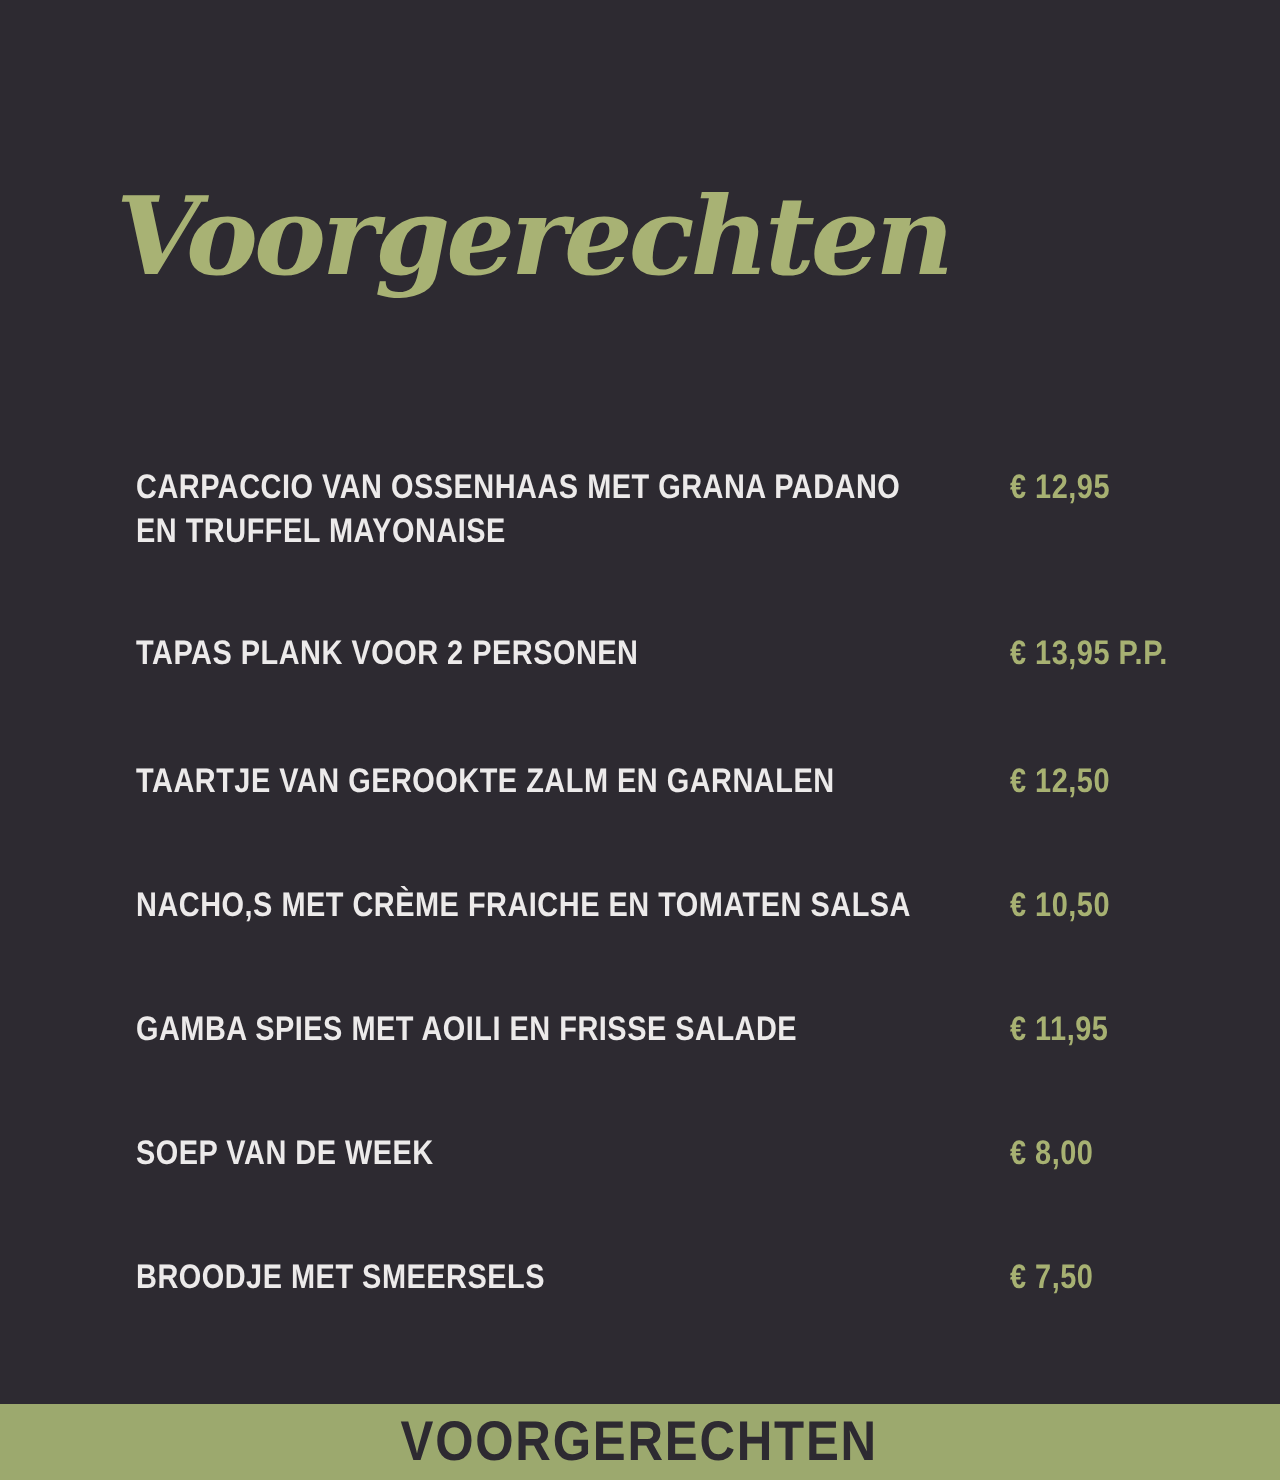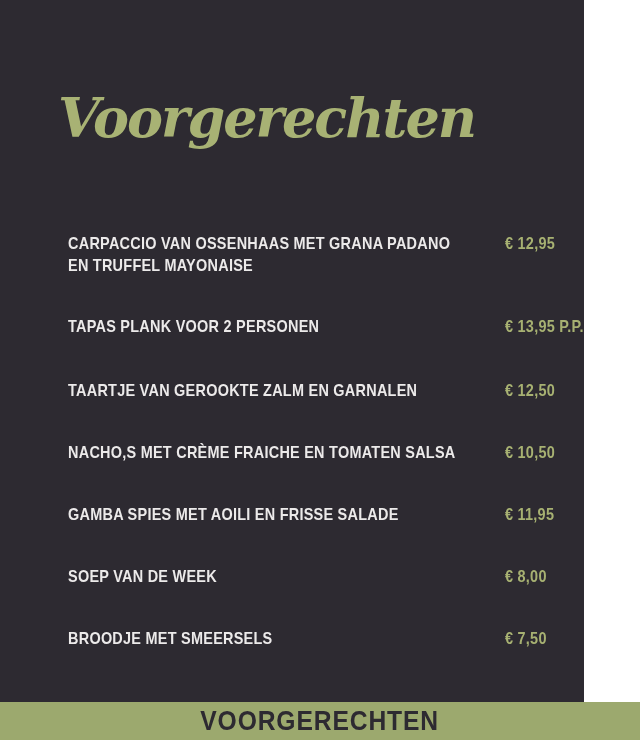--- a/index.html
+++ b/index.html
@@ -7,21 +7,21 @@
     padding: 0;
   }
   body {
     width: 640px;
     height: 740px;
     overflow: hidden;
     font-family: "Liberation Sans", sans-serif;
   }
   .page {
     position: relative;
-    width: 584px;
+    width: 640px;
     height: 740px;
     background: #2D2A31;
   }
   .title {
     position: absolute;
     left: 58px;
     top: 86px;
     margin: 0;
     font-family: "DejaVu Serif", serif;
     font-style: italic;

